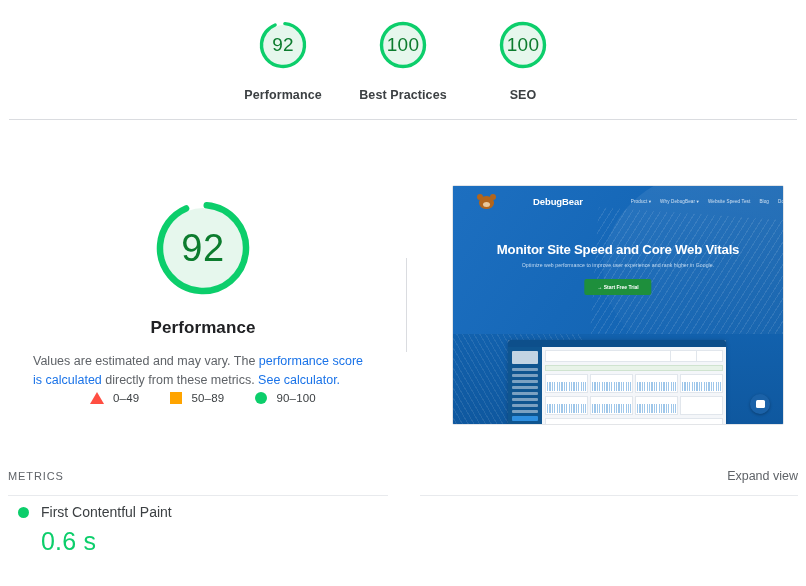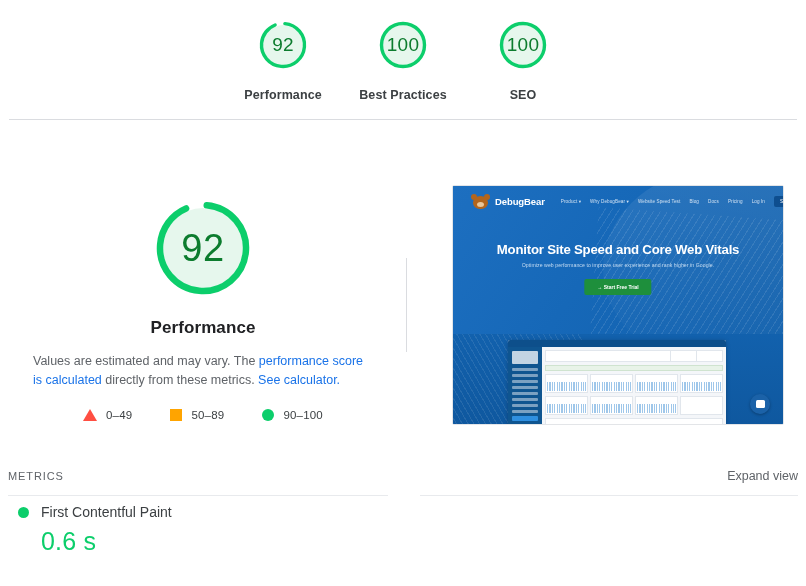--- a/index.html
+++ b/index.html
@@ -63,21 +63,21 @@
     margin-top: 17px; font-size: 17px; font-weight: bold; color: #202124;
     letter-spacing: .1px;
   }
   .desc {
     margin-top: 14px; width: 340px; text-align: left;
     font-size: 12.5px; line-height: 19px; color: #5f6368;
   }
   .desc a { color: #1a73e8; text-decoration: none; }
 
   .legend {
-    margin-top: 19px; display: flex; align-items: center; gap: 8px;
+    margin-top: 2px; display: flex; align-items: center; gap: 1px;
   }
   .legend-item { display: flex; align-items: center; margin-right: 30px; }
   .legend-item:last-child { margin-right: 0; }
   .legend-item .lbl { font-size: 11.5px; color: #3c4043; margin-left: 9px; letter-spacing: .2px; }
   .sw-tri {
     width: 0; height: 0;
     border-left: 7px solid transparent; border-right: 7px solid transparent;
     border-bottom: 12px solid #ff4e42;
   }
   .sw-sq { width: 12px; height: 12px; background: #ffa400; }
@@ -113,21 +113,21 @@
     background: linear-gradient(200deg, rgba(255,255,255,.10), rgba(255,255,255,0));
     transform: rotate(-8deg);
   }
   .hero-lines {
     position: absolute; right: -10px; bottom: -40px; width: 200px; height: 160px;
     background: repeating-linear-gradient(118deg, rgba(255,255,255,.10) 0 1px, rgba(255,255,255,0) 1px 6px);
     transform: rotate(4deg);
   }
   .nav {
     position: absolute; left: 0; top: 0; width: 330px; height: 31px;
-    display: flex; align-items: center; padding-left: 18px;
+    display: flex; align-items: center; padding-left: 24px; gap: 32px;
   }
   .logo-bear {
     width: 19px; height: 16px; position: relative; flex: 0 0 auto;
   }
   .logo-bear .head {
     position: absolute; left: 2px; top: 2px; width: 15px; height: 13px;
     background: #b2651c; border-radius: 50% 50% 46% 46%;
   }
   .logo-bear .ear-l, .logo-bear .ear-r {
     position: absolute; top: 0px; width: 6px; height: 6px;

